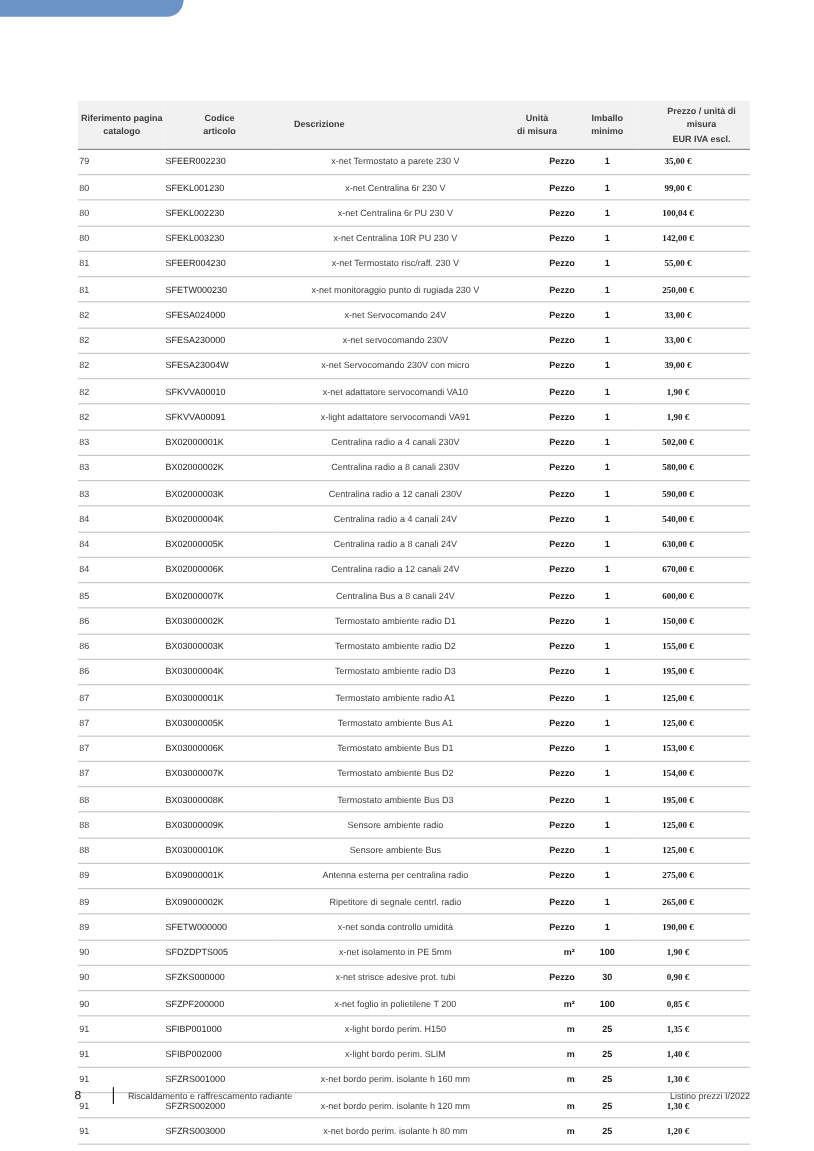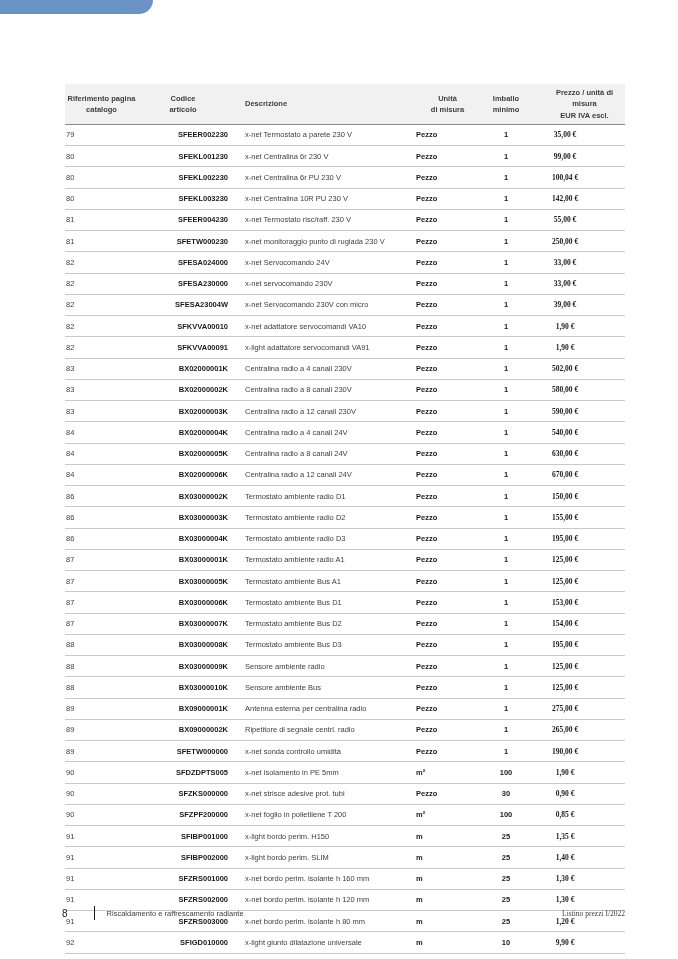--- a/index.html
+++ b/index.html
@@ -62,23 +62,23 @@
 
   .price-table tbody td {
     height: 18.25px;
     font-size: 7.5px;
     border-bottom: 1px solid #c9c9c9;
     vertical-align: middle;
     overflow: hidden;
     white-space: nowrap;
   }
   .price-table tbody td.c-ref   { text-align: left; padding-right: 42px; color: #3d3d3c; }
-  .price-table tbody td.c-code  { text-align: right; font-weight: bold; color: #1a1a1a; }
-  .price-table tbody td.c-desc  { text-align: left; padding-left: 16px; color: #3d3d3c; }
-  .price-table tbody td.c-unit  { text-align: left; font-weight: bold; color: #1a1a1a; }
+  .price-table tbody td.c-code  { text-align: left; font-weight: normal; color: #1a1a1a; }
+  .price-table tbody td.c-desc  { text-align: center; padding-left: 16px; color: #3d3d3c; }
+  .price-table tbody td.c-unit  { text-align: right; font-weight: bold; color: #1a1a1a; }
   .price-table tbody td.c-pack  { text-align: center; font-weight: bold; color: #1a1a1a; }
   .price-table tbody td.c-price { text-align: center; padding-right: 28px; font-weight: bold; color: #1a1a1a; font-family: Liberation Serif, serif; }
 
   .footer {
     position: absolute;
     top: 904px;
     left: 62px;
     right: 53px;
     height: 18px;
     display: flex;
@@ -96,21 +96,20 @@
     margin-right: 12px;
   }
   .footer .section {
     font-size: 7.5px;
     color: #3d3d3c;
   }
   .footer .edition {
     margin-left: auto;
     font-size: 7.5px;
     color: #3d3d3c;
-    font-family: Liberation Serif, serif;
   }
 </style>
 </head>
 <body>
 
 <div class="corner-tab" style="background: rgb(107, 147, 197);"></div>
 
 <div class="table-wrap">
   <table class="price-table">
     <colgroup>
@@ -283,20 +282,28 @@
 
   <tr>
     <td class="c-ref">84</td>
     <td class="c-code">BX02000006K</td>
     <td class="c-desc">Centralina radio a 12 canali 24V</td>
     <td class="c-unit">Pezzo</td>
     <td class="c-pack">1</td>
     <td class="c-price">670,00 €</td>
   </tr>
 
+  <tr>
+    <td class="c-ref">85</td>
+    <td class="c-code">BX02000007K</td>
+    <td class="c-desc">Centralina Bus a 8 canali 24V</td>
+    <td class="c-unit">Pezzo</td>
+    <td class="c-pack">1</td>
+    <td class="c-price">600,00 €</td>
+  </tr>
 
   <tr>
     <td class="c-ref">86</td>
     <td class="c-code">BX03000002K</td>
     <td class="c-desc">Termostato ambiente radio D1</td>
     <td class="c-unit">Pezzo</td>
     <td class="c-pack">1</td>
     <td class="c-price">150,00 €</td>
   </tr>
 

